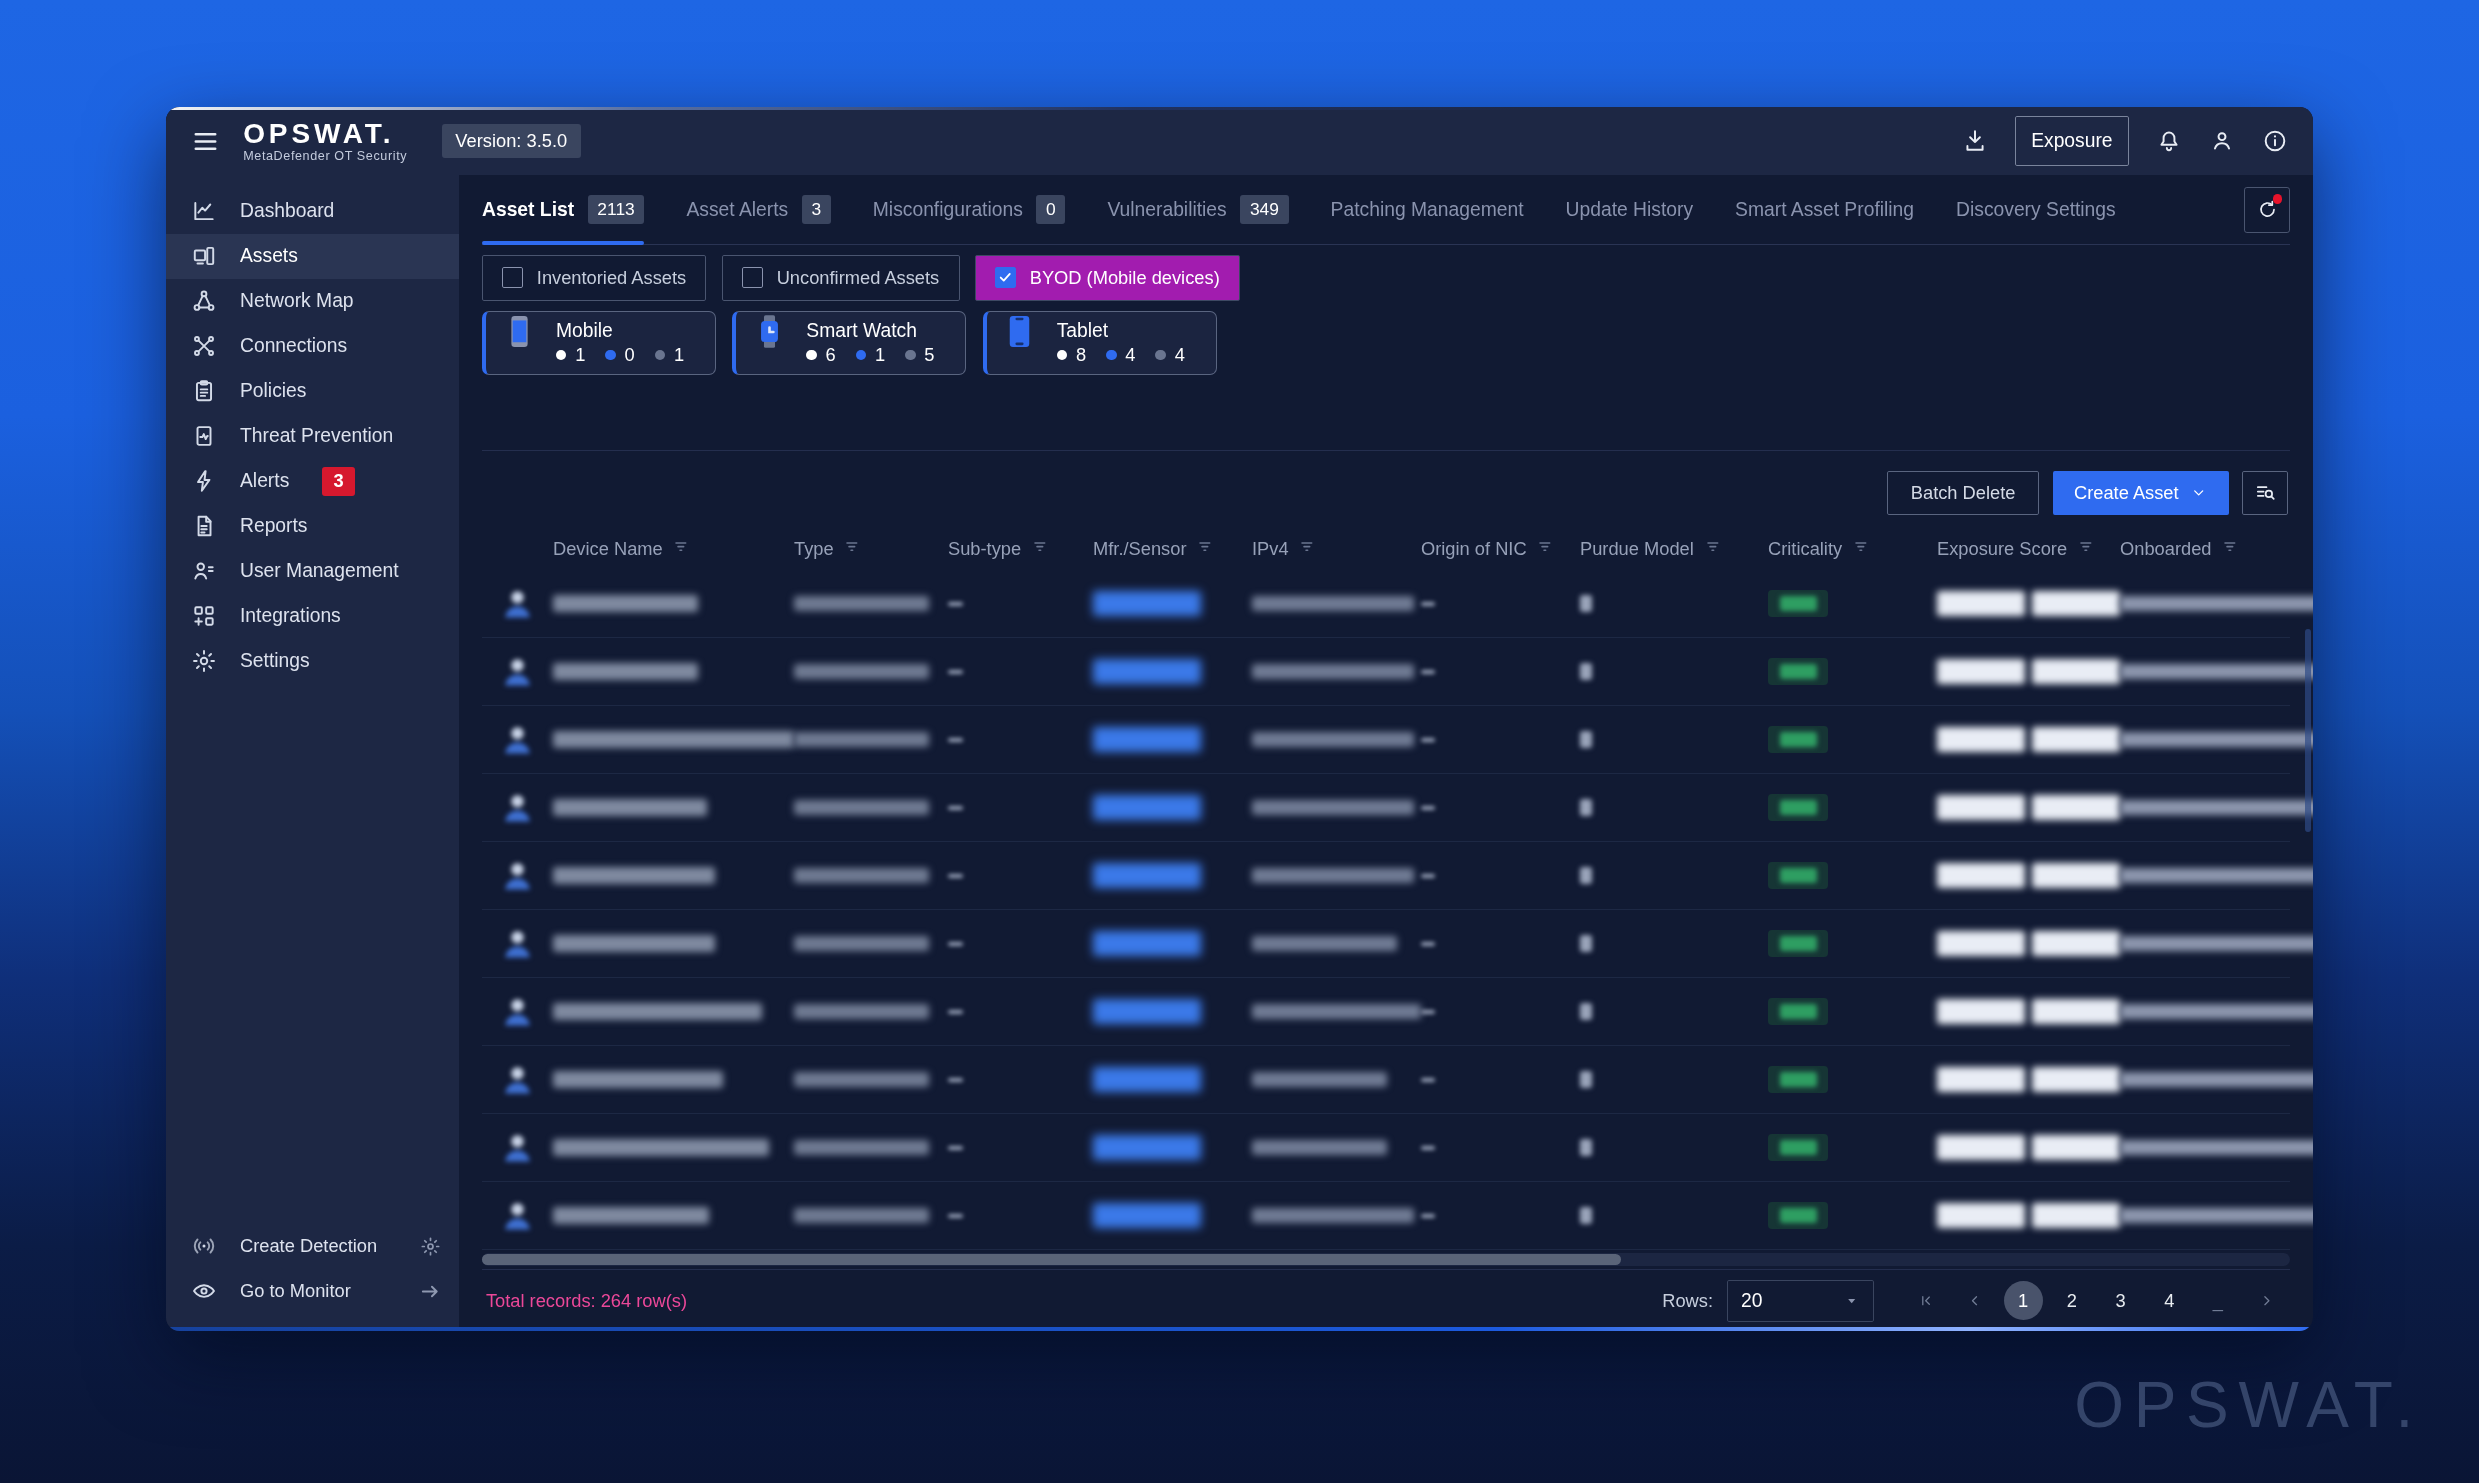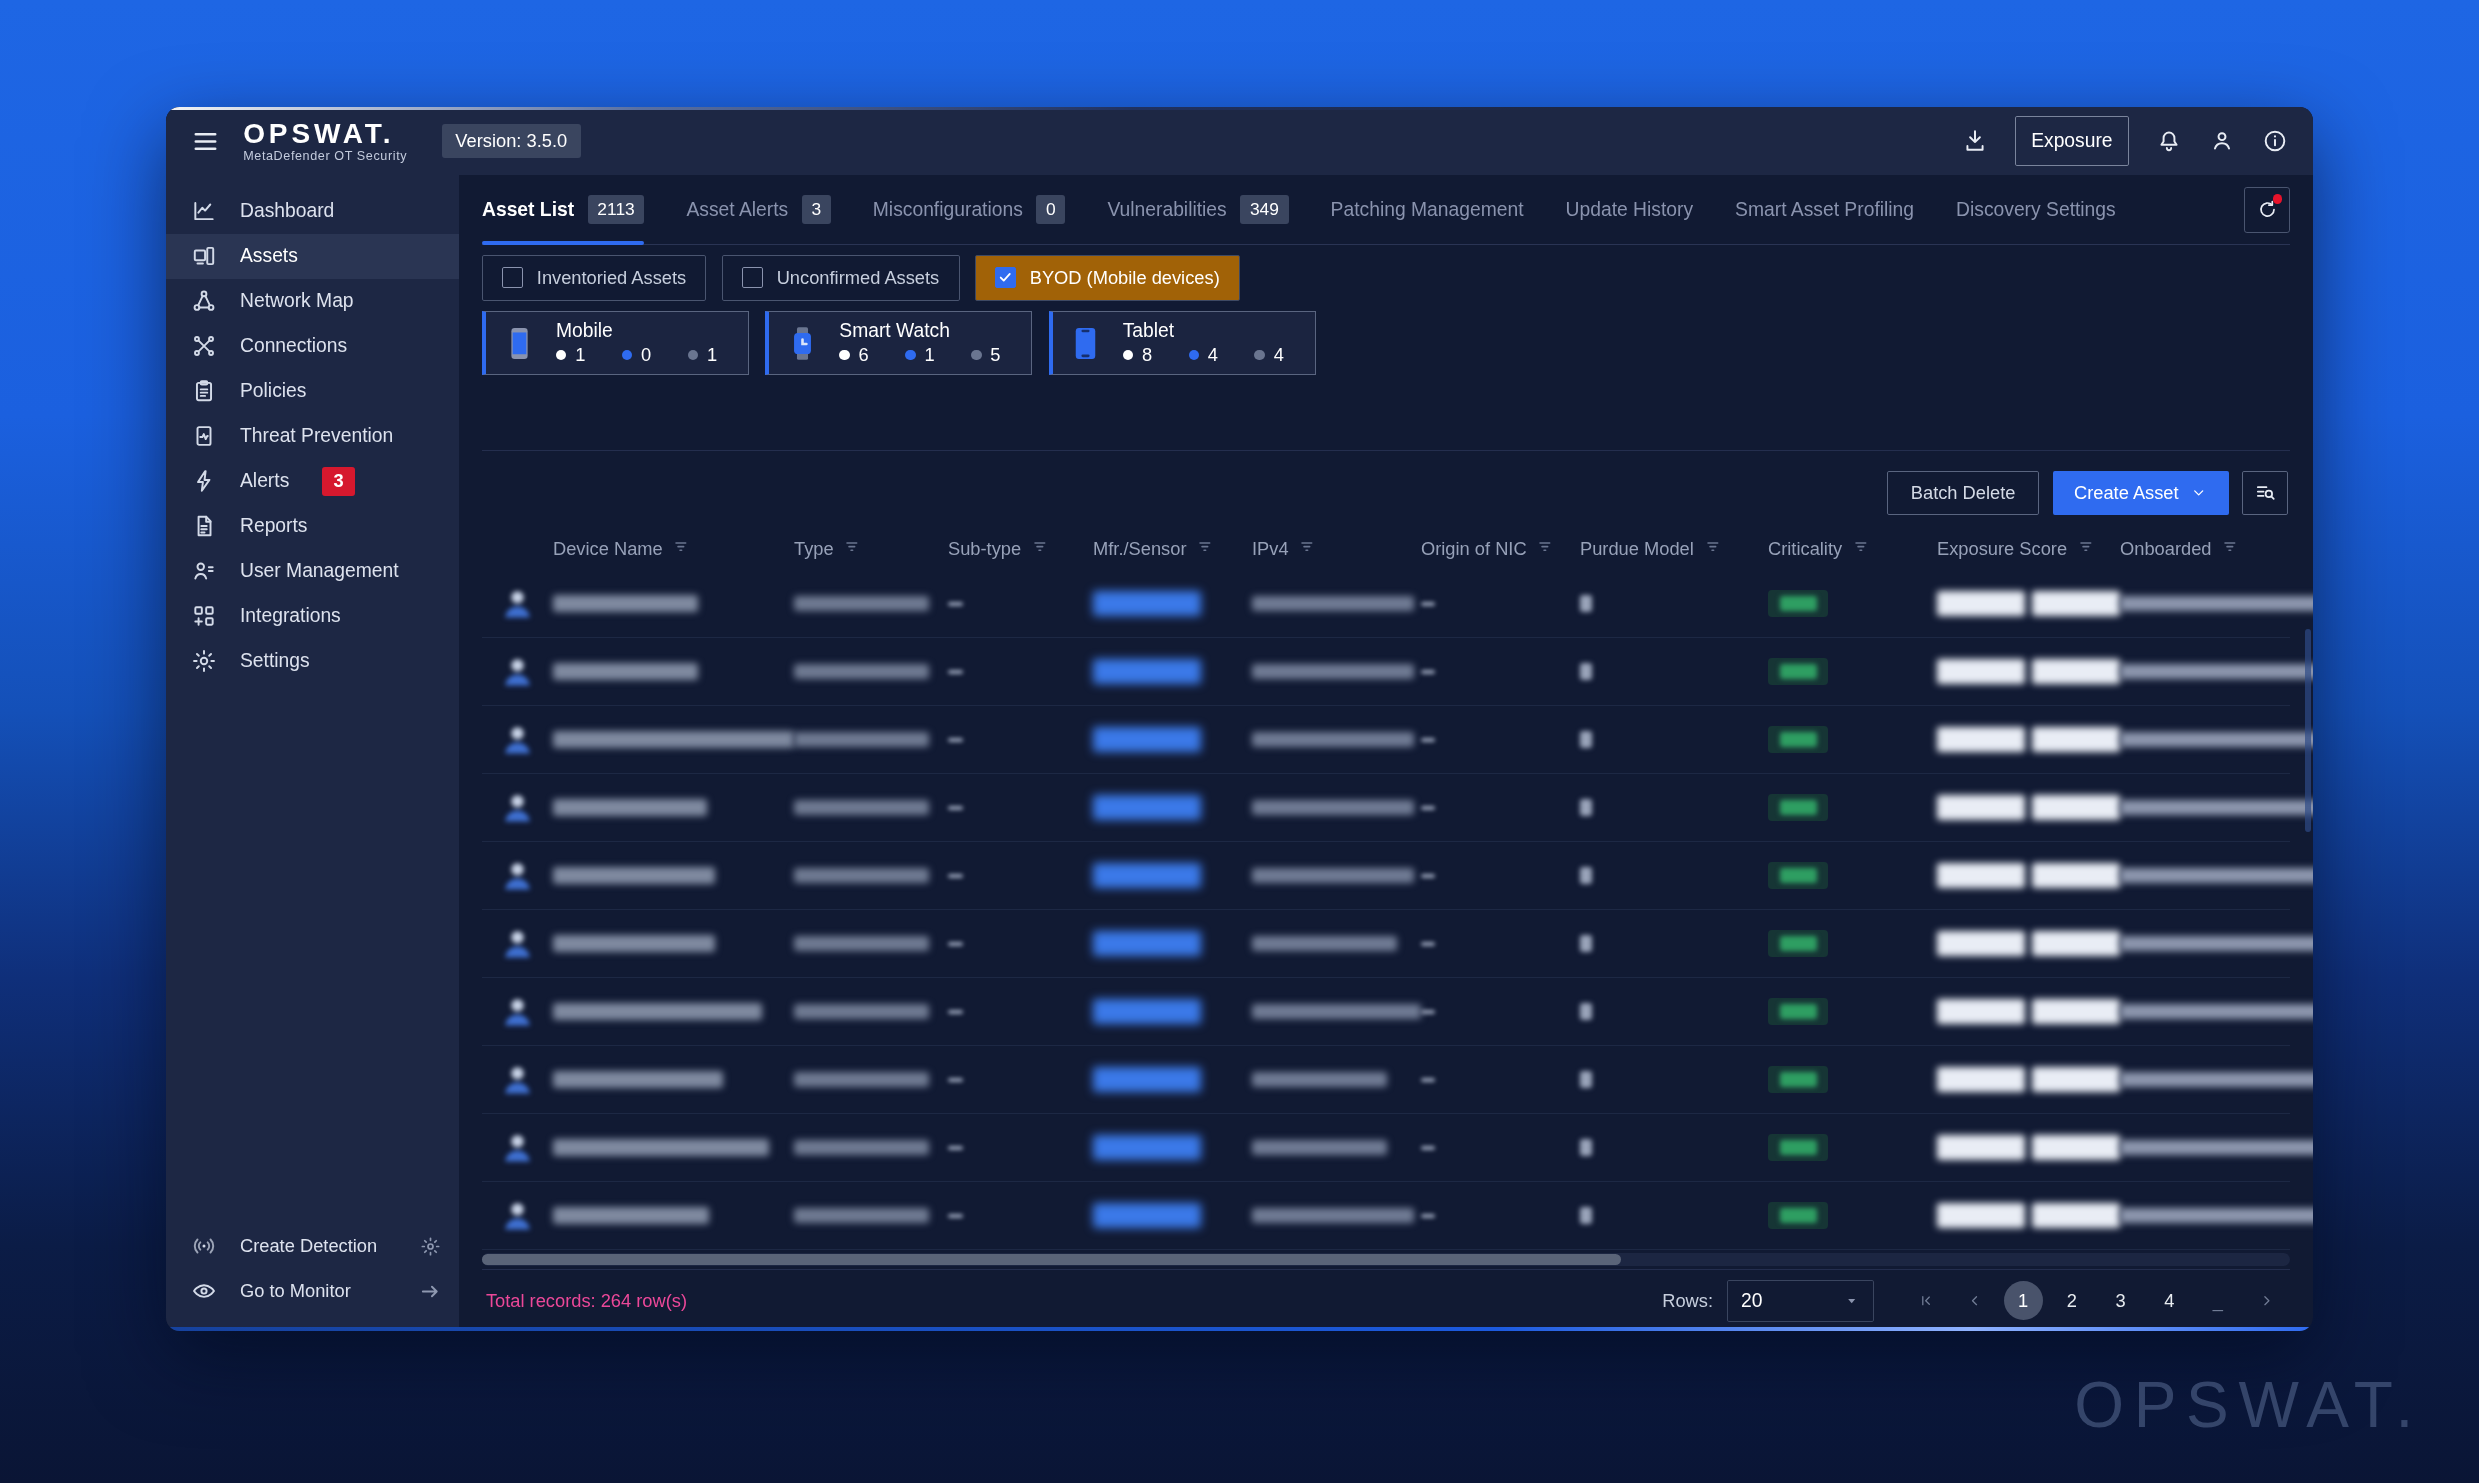--- a/index.html
+++ b/index.html
@@ -61,28 +61,28 @@
   .tab.active{color:#FFFFFF;font-weight:bold;}
   .tab.active::after{content:'';position:absolute;left:0;right:0;bottom:-1px;height:3.9px;background:#2F6BF0;border-radius:1.9px;}
   .tab-badge{background:#3A455F;color:#FFFFFF;font-size:17.4px;font-weight:normal;padding:3.9px 9.7px;border-radius:2.9px;}
   .refresh-btn{margin-left:auto;width:46px;height:46px;border:1px solid #4A5570;border-radius:2.9px;background:none;color:#E8ECF4;position:relative;cursor:pointer;display:flex;align-items:center;justify-content:center;}
   .refresh-btn svg{width:23px;height:23px;}
   .refresh-dot{position:absolute;top:6.8px;right:6.8px;width:9.7px;height:9.7px;border-radius:50%;background:#E8132B;}
 
   
   .filters{display:flex;gap:15.4px;margin-top:9.7px;flex:0 0 46px;}
   .filter-box{height:46px;display:flex;align-items:center;gap:13.5px;border:1px solid #4A5570;border-radius:1.9px;padding:0 19.3px;font-size:18.3px;color:#C6CEDD;cursor:pointer;background:transparent;}
-  .filter-box.checked{background:#a16207;border-color:#3E4963;color:#FFFFFF;}
+  .filter-box.checked{background:#a21caf;border-color:#3E4963;color:#FFFFFF;}
   .cbx{width:21px;height:21px;border:1.9px solid #8A93AE;border-radius:1.9px;flex:0 0 21px;display:flex;align-items:center;justify-content:center;}
   .filter-box.checked .cbx{background:#2F6BF0;border-color:#2F6BF0;}
   .cbx svg{width:14.5px;height:14.5px;color:#fff;}
 
   
   .cards{display:flex;gap:16.4px;margin-top:10.6px;flex:0 0 64px;}
-  .dev-card{width:267px;height:64px;border:1px solid #5A6580;border-left:4.8px solid #2F6BF0;border-radius:0;background:#1B2440;display:flex;align-items:center;gap:17.4px;padding:0 13.5px 0 13.5px;cursor:pointer;}
+  .dev-card{width:234px;height:64px;border:1px solid #5A6580;border-left:4.8px solid #2F6BF0;border-radius:7px;background:#1B2440;display:flex;gap:17.4px;padding:0 13.5px 0 13.5px;cursor:pointer;}
   .dev-ic{width:39px;height:39px;flex:0 0 39px;}
   .dev-ic svg{width:39px;height:39px;display:block;}
   .dev-main{flex:1;display:flex;flex-direction:column;justify-content:center;gap:3.9px;}
   .dev-title{font-size:19.3px;color:#FFFFFF;line-height:1;}
   .dev-stats{display:flex;align-items:center;justify-content:space-between;padding-right:17.4px;}
   .stat{display:flex;align-items:center;gap:8.7px;}
   .stat-dot{width:10.6px;height:10.6px;border-radius:50%;}
   .stat-val{font-size:18.3px;color:#FFFFFF;}
 
   

